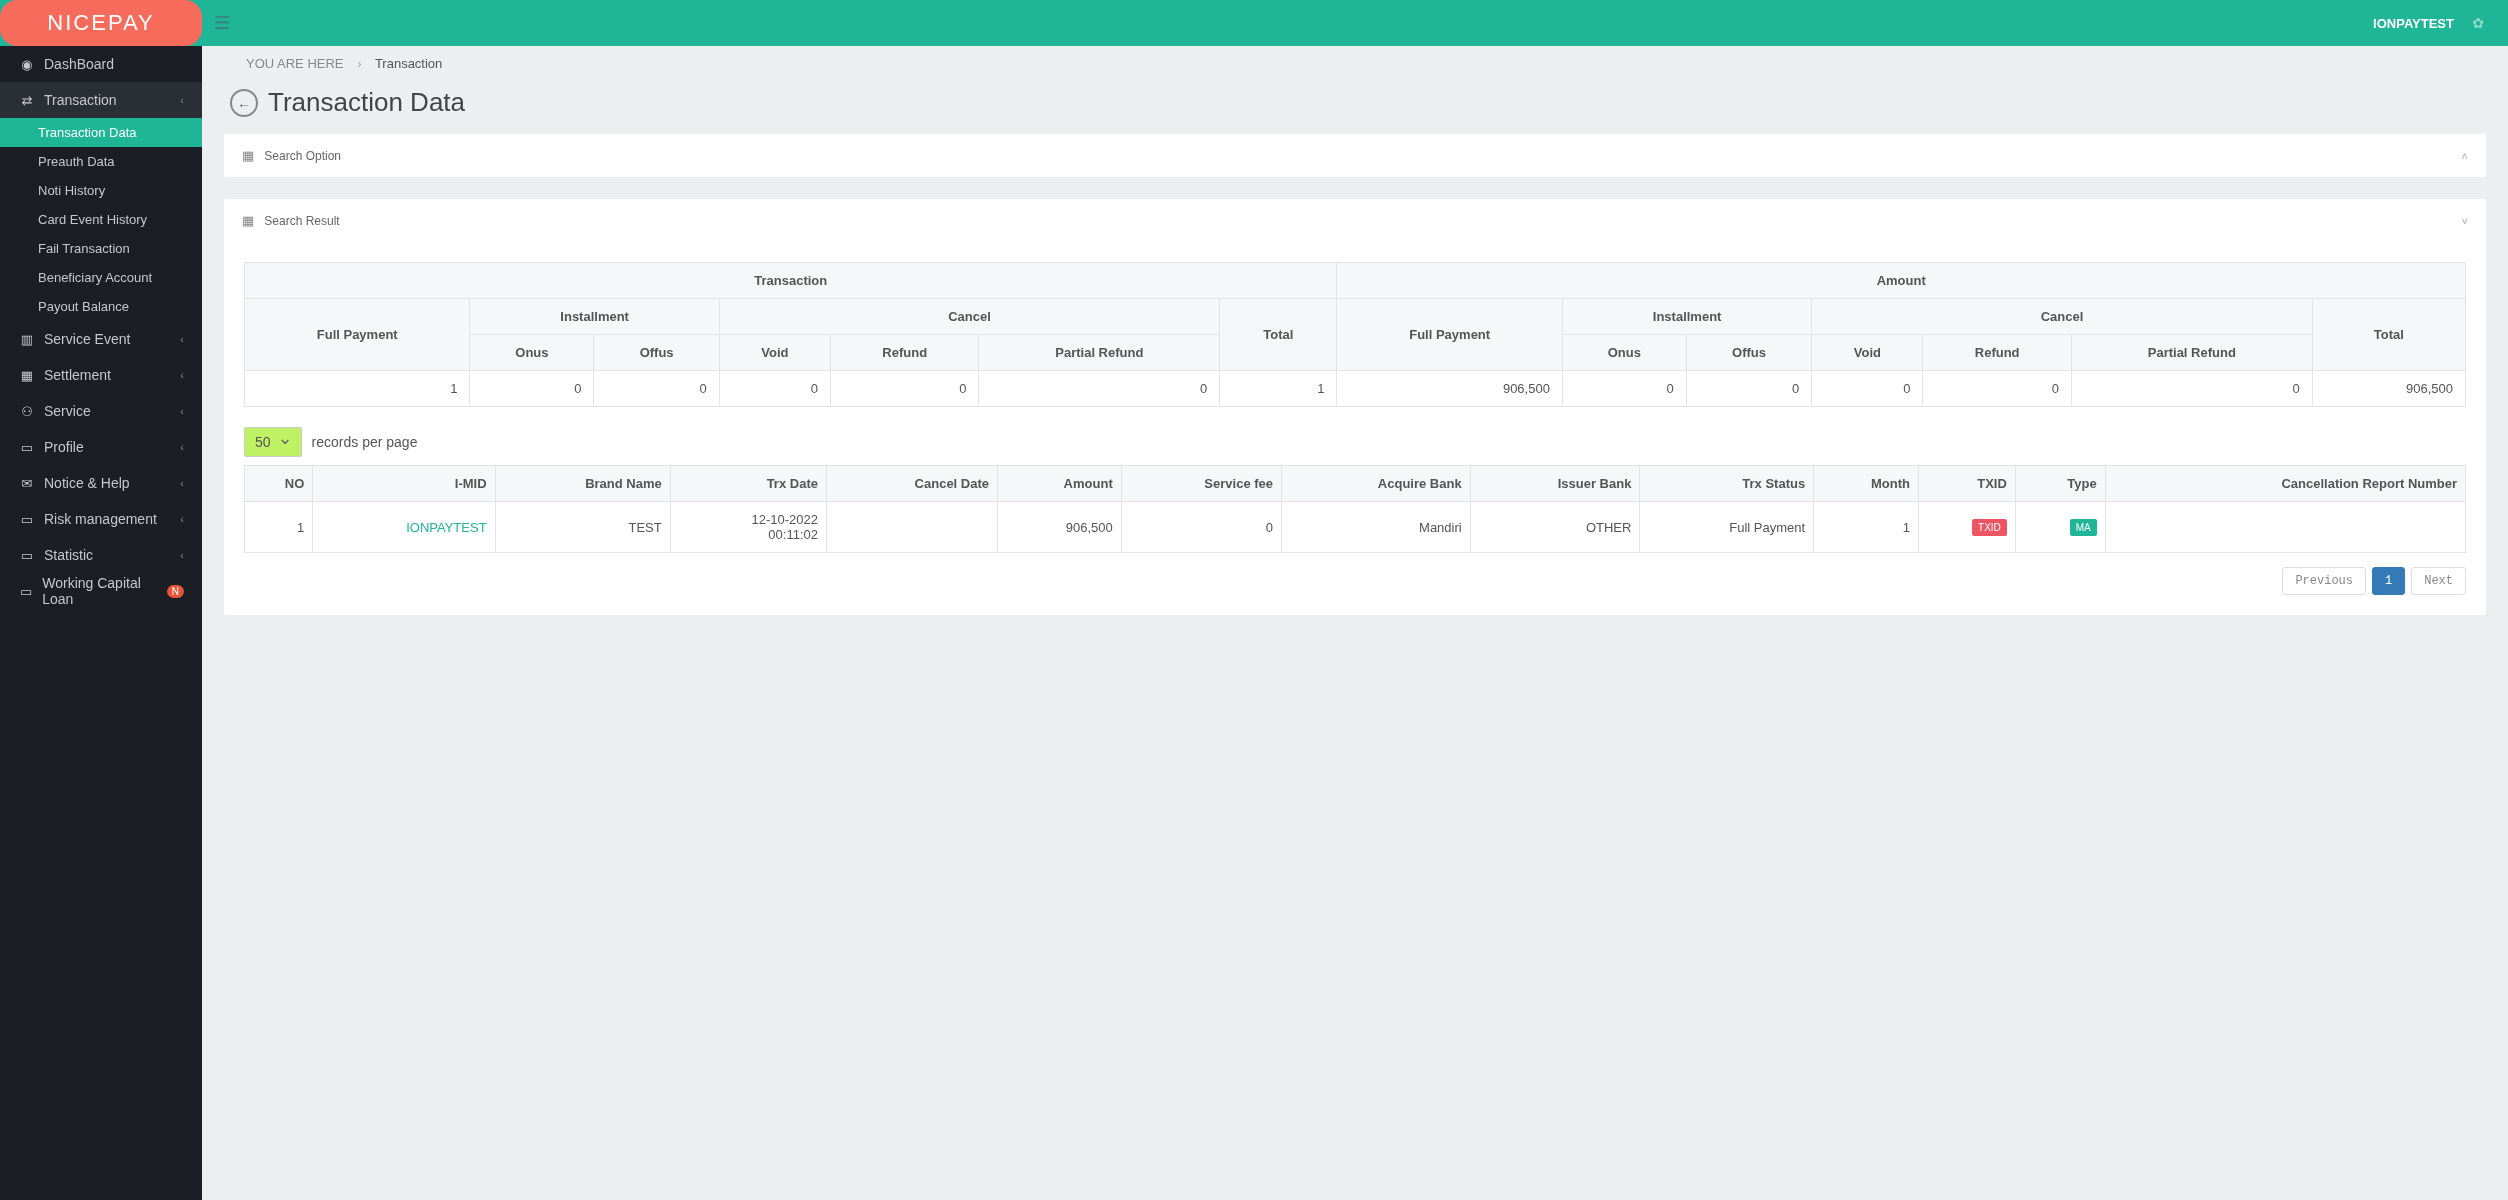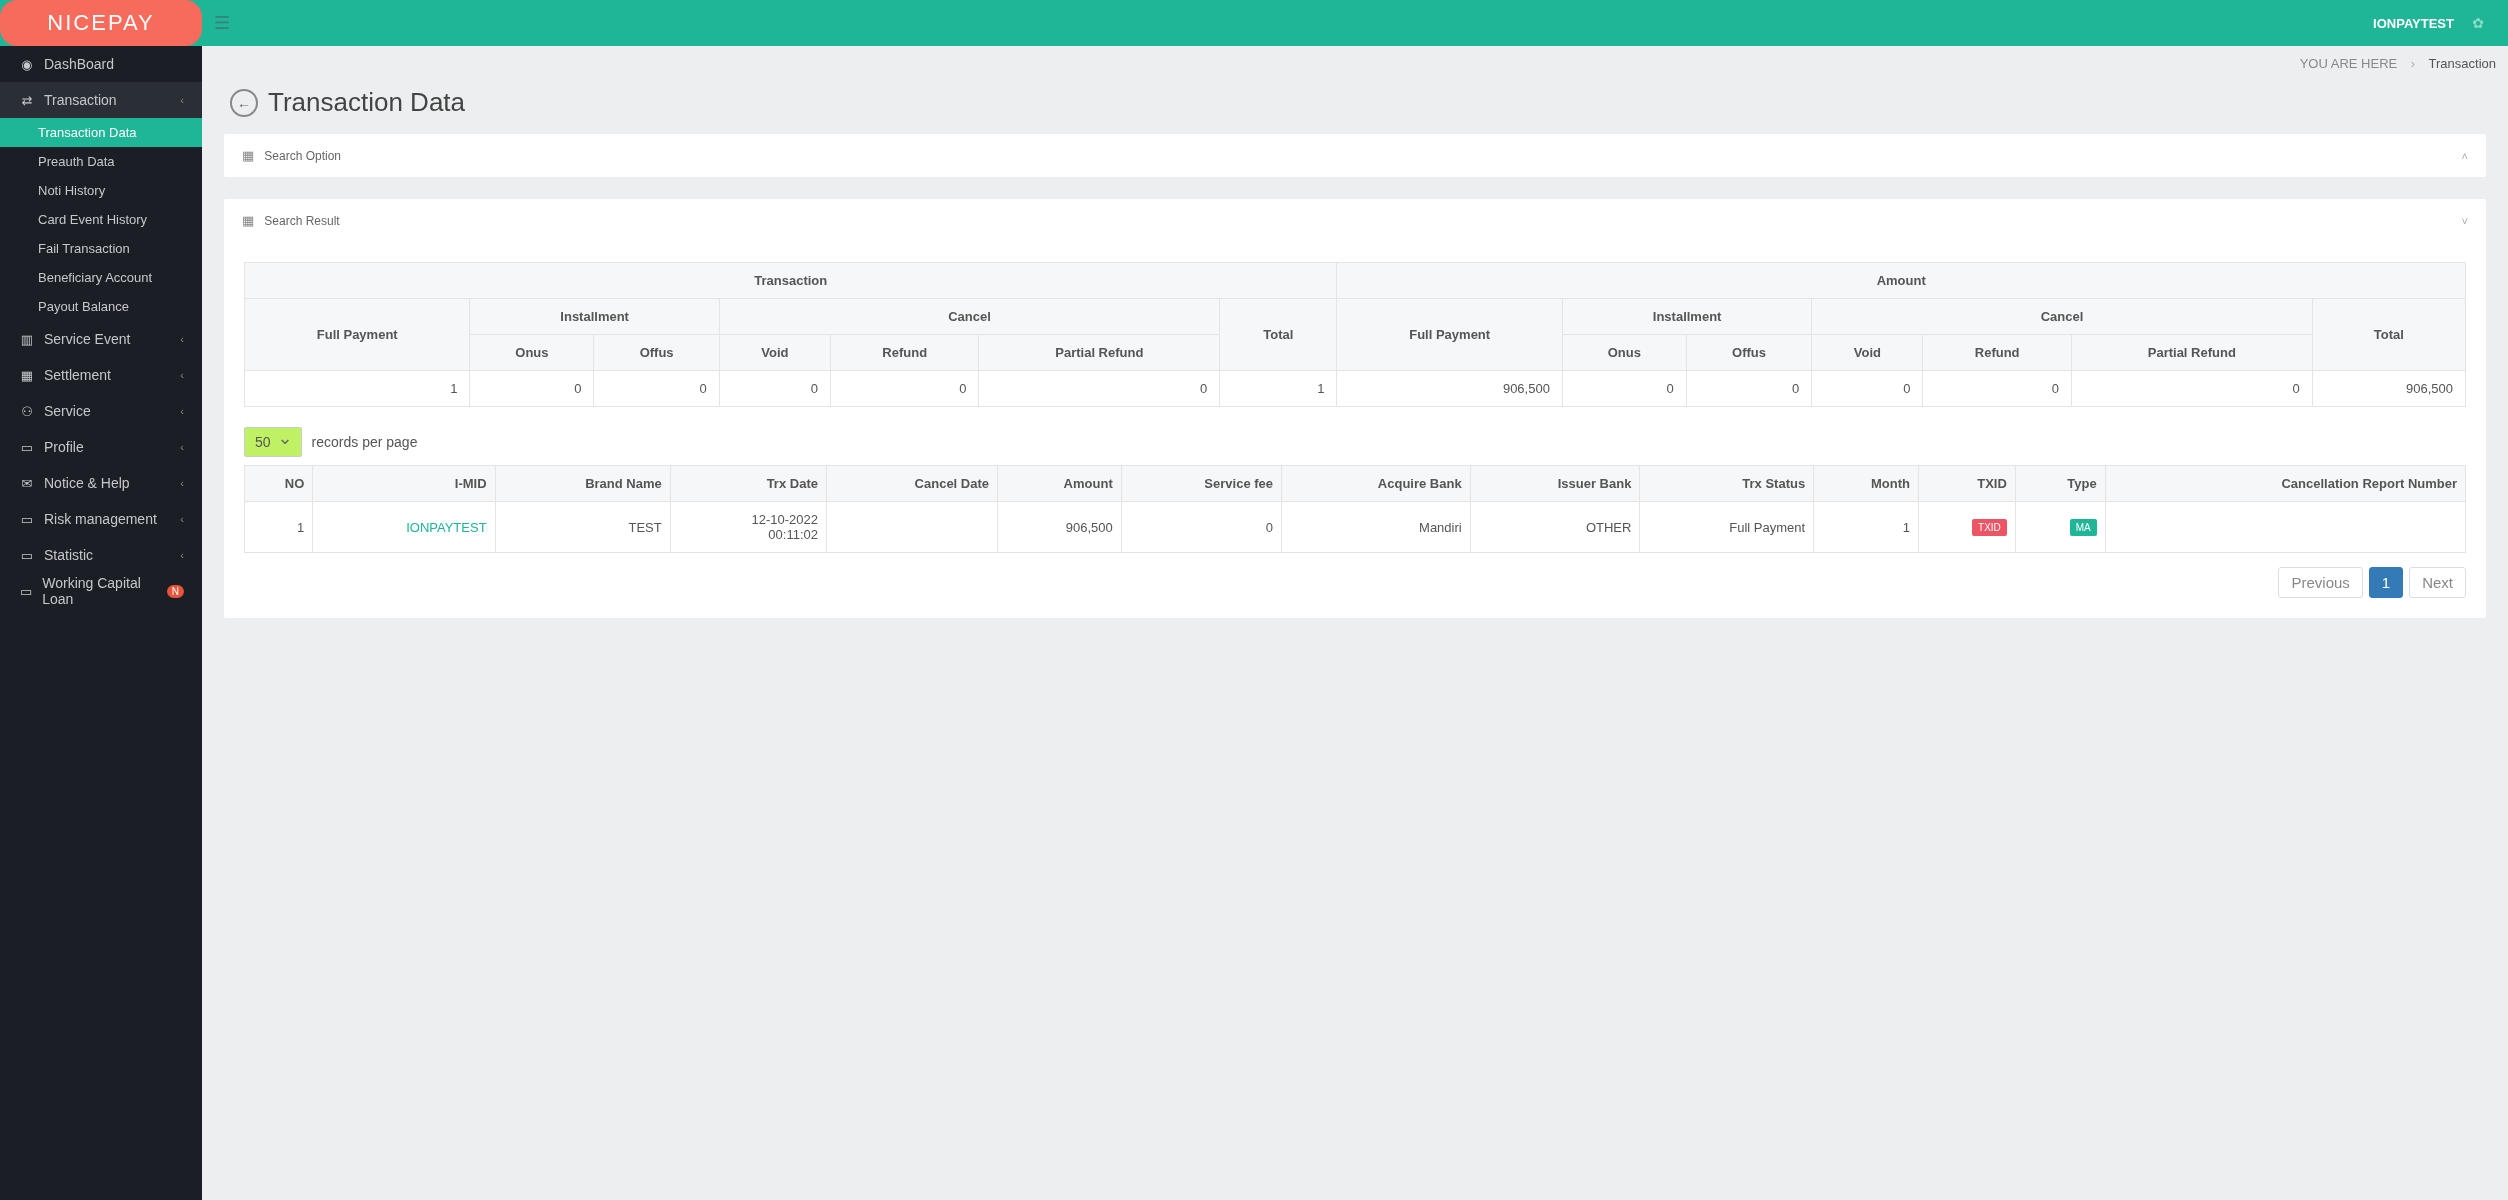--- a/index.html
+++ b/index.html
@@ -12,21 +12,21 @@
 .header-gear { width: 20px; height: 20px; cursor: pointer; opacity: .5; display: flex; align-items: center; justify-content: center; }
 .sidebar { position: fixed; top: 46px; bottom: 0; left: 0; width: 202px; background: #1b1e24; overflow-y: auto; z-index: 50; }
 .nav-item { display: flex; align-items: center; padding: 0 18px; height: 36px; color: #c5c7cc; font-size: 14px; cursor: pointer; }
 .nav-item .icon { width: 18px; margin-right: 8px; text-align: center; font-size: 13px; }
 .nav-item .chev { margin-left: auto; font-size: 11px; color: #888; }
 .nav-item.active { background: #2a2e35; }
 .sub-item { display: block; padding: 7px 18px 7px 38px; color: #c5c7cc; font-size: 13px; cursor: pointer; }
 .sub-item.active { background: #1fb597; color: #fff; }
 .badge-n { background: #e6543a; color: #fff; font-size: 10px; padding: 1px 5px; border-radius: 8px; margin-left: 4px; }
 .main { margin-left: 202px; margin-top: 46px; padding: 0; }
-.breadcrumb { padding: 10px 12px; font-size: 13px; color: #888; text-align: right; }
+.breadcrumb { padding: 10px 44px; font-size: 13px; color: #888; }
 .breadcrumb .sep { margin: 0 10px; color: #aaa; }
 .breadcrumb .current { color: #555; }
 .page-title-row { padding: 6px 28px 16px; display: flex; align-items: center; }
 .back-circle { width: 28px; height: 28px; border: 2px solid #888; border-radius: 50%; display: flex; align-items: center; justify-content: center; margin-right: 10px; cursor: pointer; color: #666; }
 .page-title { font-size: 26px; font-weight: 500; color: #444; }
 .panel { background: #fff; margin: 0 22px 22px; border-radius: 2px; }
 .panel-head { padding: 14px 18px; display: flex; align-items: center; cursor: pointer; }
 .panel-head .ph-icon { color: #888; margin-right: 10px; font-size: 13px; }
 .panel-head .ph-title { color: #666; font-size: 12px; }
 .panel-head .ph-chev { margin-left: auto; color: #aaa; font-size: 11px; }
@@ -41,21 +41,21 @@
 table.data { width: 100%; border-collapse: collapse; }
 table.data th, table.data td { border: 1px solid #e4e4e4; padding: 10px 8px; font-size: 13px; text-align: right; }
 table.data th { background: #f6f7f8; color: #555; font-weight: 600; }
 table.data td { color: #555; }
 table.data td.right { text-align: right; }
 .link { color: #1fb597; cursor: pointer; }
 .tag-red { background: #ed5565; color: #fff; font-size: 10px; padding: 3px 6px; border-radius: 2px; cursor: pointer; display: inline-block; }
 .tag-green { background: #1fb597; color: #fff; font-size: 10px; padding: 3px 6px; border-radius: 2px; cursor: pointer; display: inline-block; margin-left: 4px; }
 .info-row { margin-top: 14px; color: #666; font-size: 13px; }
 .pager { margin-top: 14px; display: flex; justify-content: flex-end; gap: 6px; }
-.pg-btn { border: 1px solid #ddd; background: #fff; color: #888; padding: 6px 12px; font-size: 15px; cursor: pointer; border-radius: 3px; }
+.pg-btn { border: 1px solid #ddd; background: #fff; color: #888; padding: 6px 12px; font-size: 12px; cursor: pointer; border-radius: 3px; font-family: Liberation Mono, monospace; }
 .pg-btn.active { background: #337ab7; color: #fff; border-color: #337ab7; }
 </style>
 </head>
 <body>
 
 <div class="header">
   <div class="logo-box">NICEPAY</div>
   <div class="header-toggle">
     <span>☰</span>
   </div>

